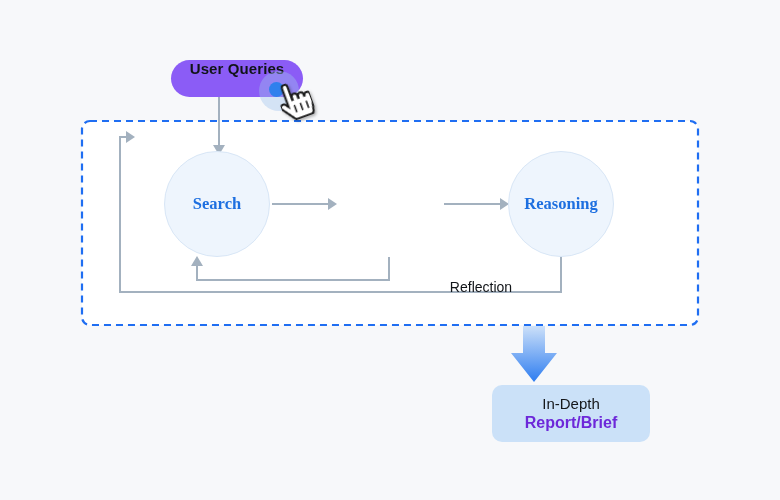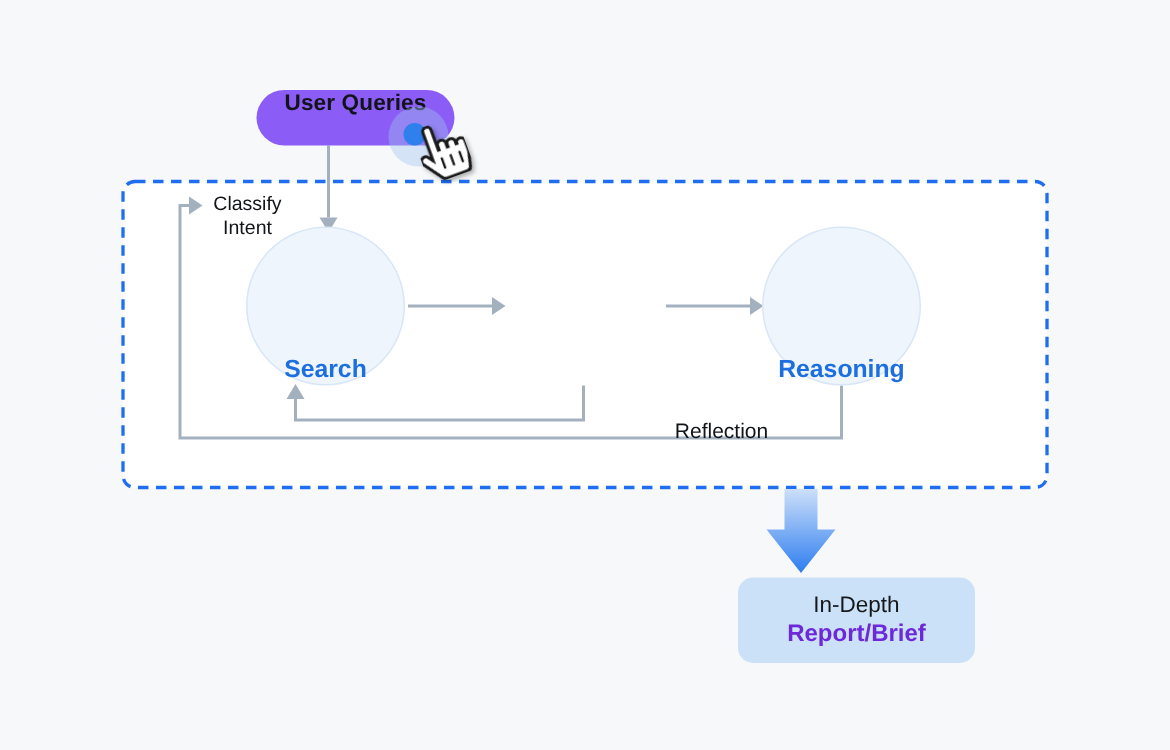--- a/index.html
+++ b/index.html
@@ -72,22 +72,23 @@
     z-index: 2;
   }
 
   
   .node {
     width: 106px; height: 106px;
     border-radius: 50%;
     background: #eef5fd;
     border: 1px solid #d8e6f6;
     box-sizing: border-box;
-    display: flex; align-items: flex-end; justify-content: center;
+    display: flex; align-items: center; justify-content: center;
     z-index: 2;
+    font-family: Liberation Serif, serif;
   }
   .node-label {
     font-size: 16.5px;
     font-weight: 700;
     color: #1d6fe0;
   }
   .node-search    { left: 164px; top: 151px; }
   .node-analyze   { left: 336px; top: 151px; }
   .node-reasoning { left: 508px; top: 151px; }
 
@@ -169,24 +170,20 @@
     <svg width="32" height="38" viewBox="0 0 448 512">
       <path fill="#ffffff" stroke="#1a1a1a" stroke-width="28" d="M448 240v96c0 3.084-.357 6.159-1.063 9.162l-32 136C410.686 499.23 394.562 512 376 512H168a40.004 40.004 0 0 1-32.35-16.473l-127.997-176c-12.993-17.866-9.043-42.883 8.822-55.876 17.867-12.994 42.884-9.043 55.877 8.823L104 315.992V40c0-22.091 17.909-40 40-40s40 17.909 40 40v200h8v-40c0-22.091 17.909-40 40-40s40 17.909 40 40v40h8v-24c0-22.091 17.909-40 40-40s40 17.909 40 40v24h8c0-22.091 17.909-40 40-40s40 17.909 40 40z"></path>
       <g stroke="#1a1a1a" stroke-width="22" stroke-linecap="round">
         <path d="M188 322 v92"></path>
         <path d="M276 322 v92"></path>
         <path d="M364 322 v92"></path>
       </g>
     </svg>
   </div>
 
-  <div class="abs classify">
-    <div>Classify</div>
-    <div>Intent</div>
-  </div>
 
   <div class="abs node node-search">
     <span class="node-label">Search</span>
   </div>
   <div class="abs node node-reasoning">
     <span class="node-label">Reasoning</span>
   </div>
 
   <div class="abs reflection">Reflection</div>
 

